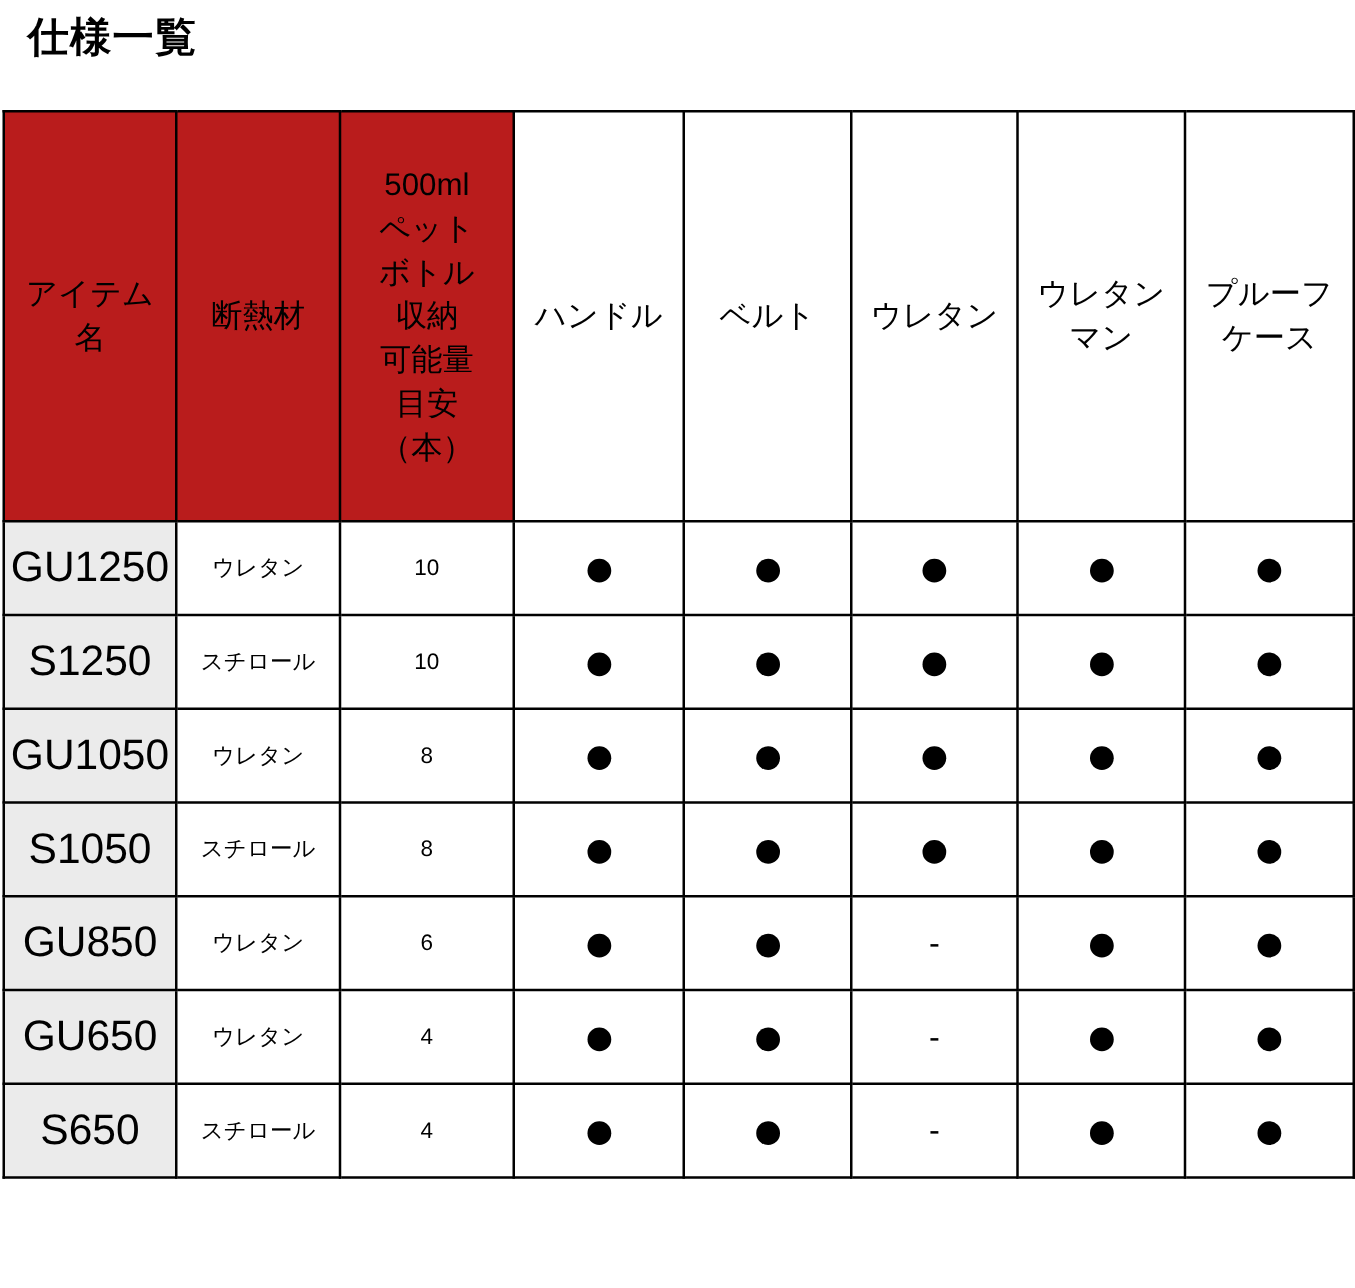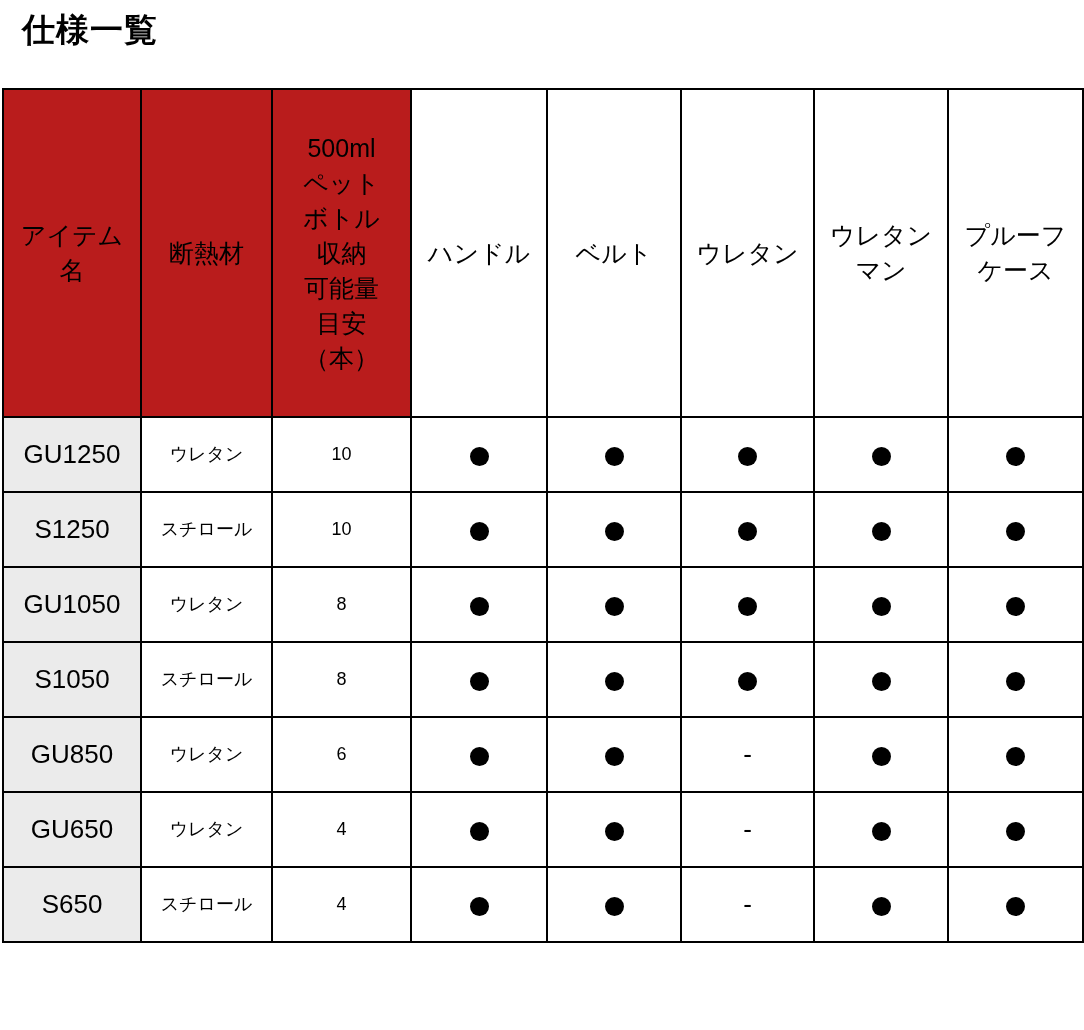--- a/index.html
+++ b/index.html
@@ -68,21 +68,21 @@
     line-height: 36px;
   }
   thead th.plain {
     background: #ffffff;
   }
   tbody tr {
     height: 75px;
   }
   tbody td.item-name {
     background: #ebebeb;
-    font-size: 26px;
+    font-size: 34px;
   }
   tbody td.insulation {
     font-size: 18px;
   }
   tbody td.count {
     font-size: 18px;
   }
   tbody td.mark {
     font-size: 26px;
   }

